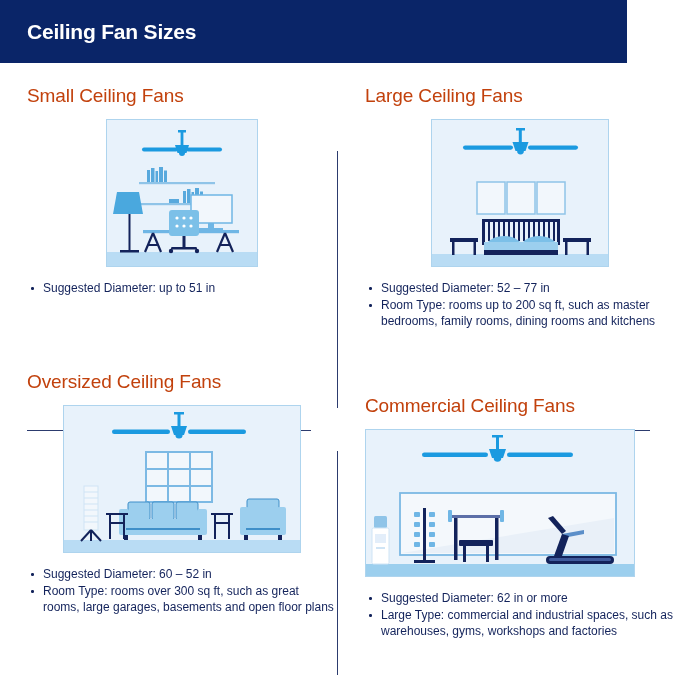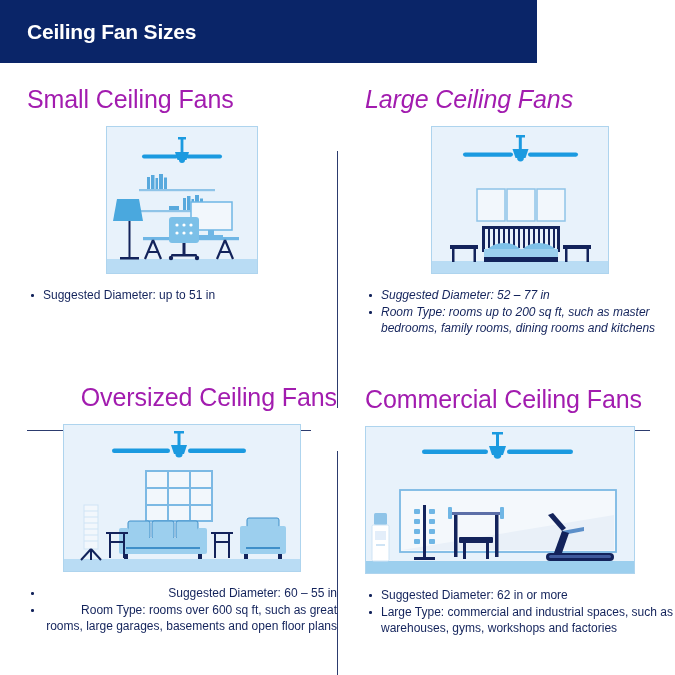--- a/index.html
+++ b/index.html
@@ -18,21 +18,21 @@
     position: relative;
     width: 675px;
     height: 675px;
     background: #ffffff;
   }
 
   
   .header {
     position: absolute;
     left: 0; top: 0;
-    width: 537px;
+    width: 627px;
     height: 63px;
     background: #0a2568;
   }
   .header-title {
     position: absolute;
     left: 27px;
     top: 20px;
     font-size: 21px;
     font-weight: bold;
     color: #ffffff;
@@ -45,28 +45,28 @@
     left: 0;
     top: 63px;
     width: 675px;
     height: 612px;
   }
   .quad {
     position: absolute;
     width: 310px;
   }
   .quad-tl { left: 27px;  top: 22px; }
-  .quad-tr { left: 365px; top: 22px; font-style: italic; }
-  .quad-bl { left: 27px;  top: 320px; text-align: right; }
-  .quad-br { left: 365px; top: 322px; }
+  .quad-tr { left: 365px; top: 22px; }
+  .quad-bl { left: 27px;  top: 308px; }
+  .quad-br { left: 365px; top: 332px; }
 
   .quad-title {
-    font-size: 25px;
+    font-size: 19px;
     font-weight: normal;
-    color: #a21caf;
+    color: #c2410c;
     margin: 0 0 12px 0;
     letter-spacing: -0.1px;
     white-space: nowrap;
   }
 
   
   .illus {
     position: relative;
     background: #e8f2fb;
     border: 1px solid #aed4ee;
@@ -356,22 +356,22 @@
             <rect x="213" y="101" width="9" height="28" rx="2" fill="#9ccfee"></rect>
             <rect x="180" y="113" width="38" height="16" fill="#9ccfee"></rect>
             <rect x="182" y="122" width="34" height="2" fill="#3f8fc9"></rect>
             <rect x="180" y="129" width="4" height="5" fill="#13235b"></rect>
             <rect x="214" y="129" width="4" height="5" fill="#13235b"></rect>
           </g>
         </svg>
       </div>
 
       <ul class="bullets">
-        <li>Suggested Diameter: 60 – 55 in</li>
-        <li>Room Type: rooms over 600 sq ft, such as great rooms, large garages, basements and open floor plans</li>
+        <li>Suggested Diameter: 60 – 52 in</li>
+        <li>Room Type: rooms over 300 sq ft, such as great rooms, large garages, basements and open floor plans</li>
       </ul>
     </div>
 
     <div class="quad quad-br">
       <h2 class="quad-title">Commercial Ceiling Fans</h2>
 
       <div class="illus" style="width:270px;height:148px;margin:0;">
         <svg width="268" height="146" viewBox="0 0 268 146" xmlns="http://www.w3.org/2000/svg">
           <rect x="0" y="134" width="268" height="12" fill="#9ccfee"></rect>
 

